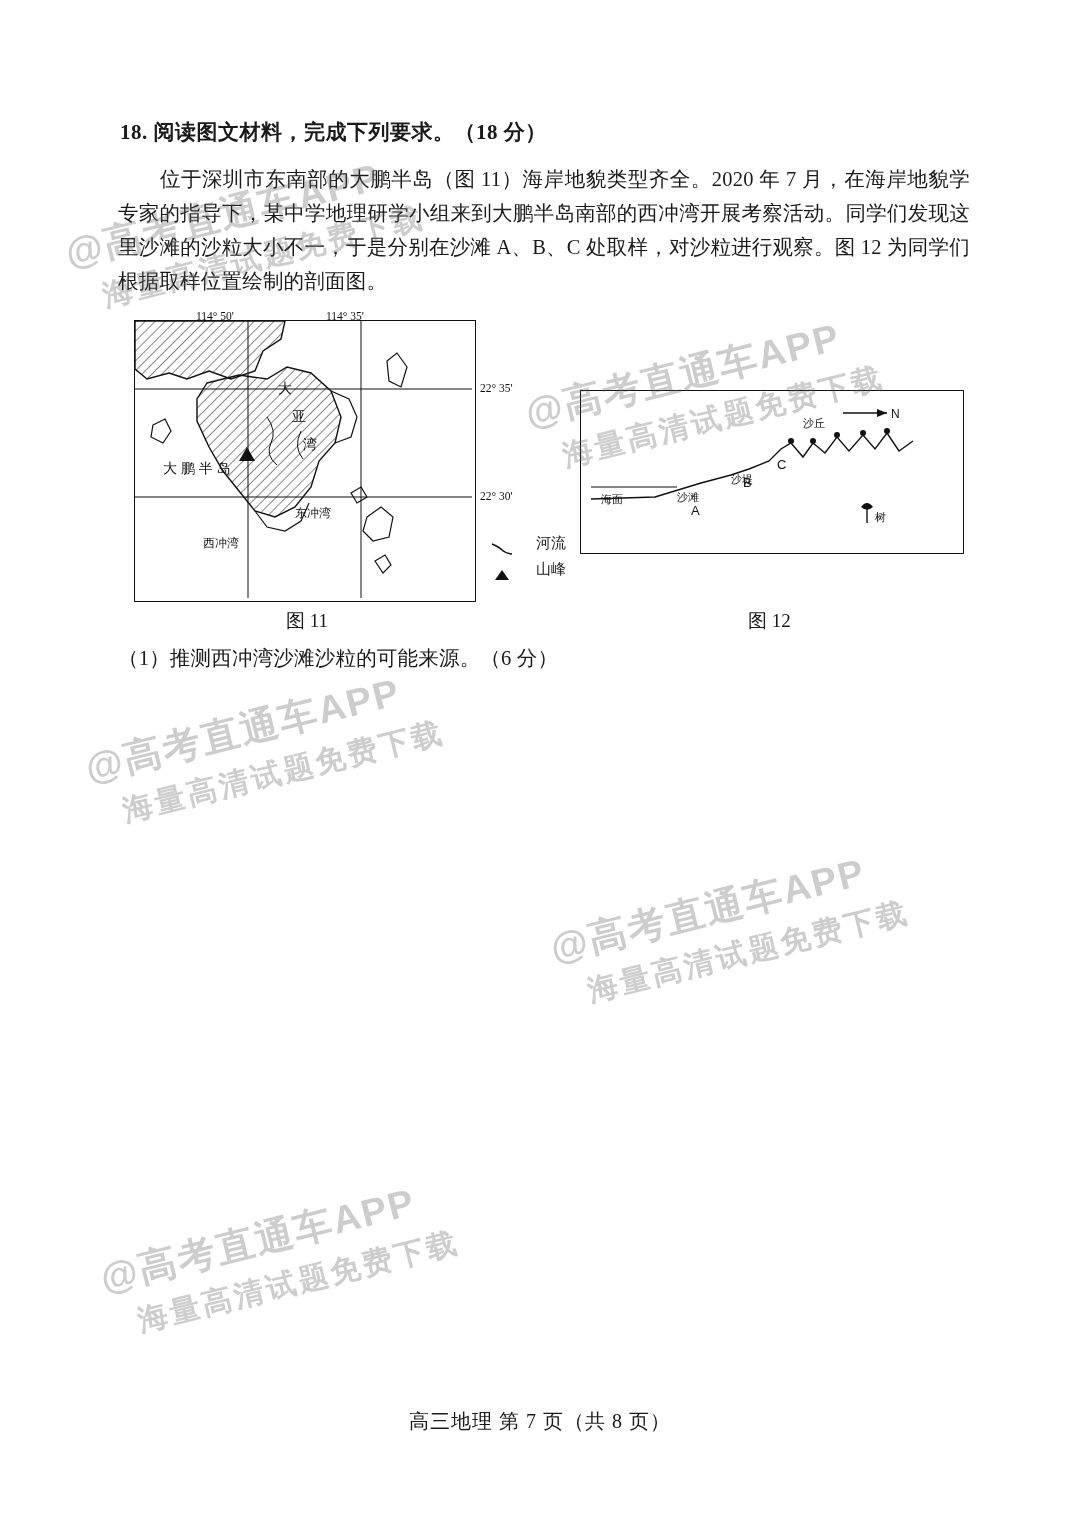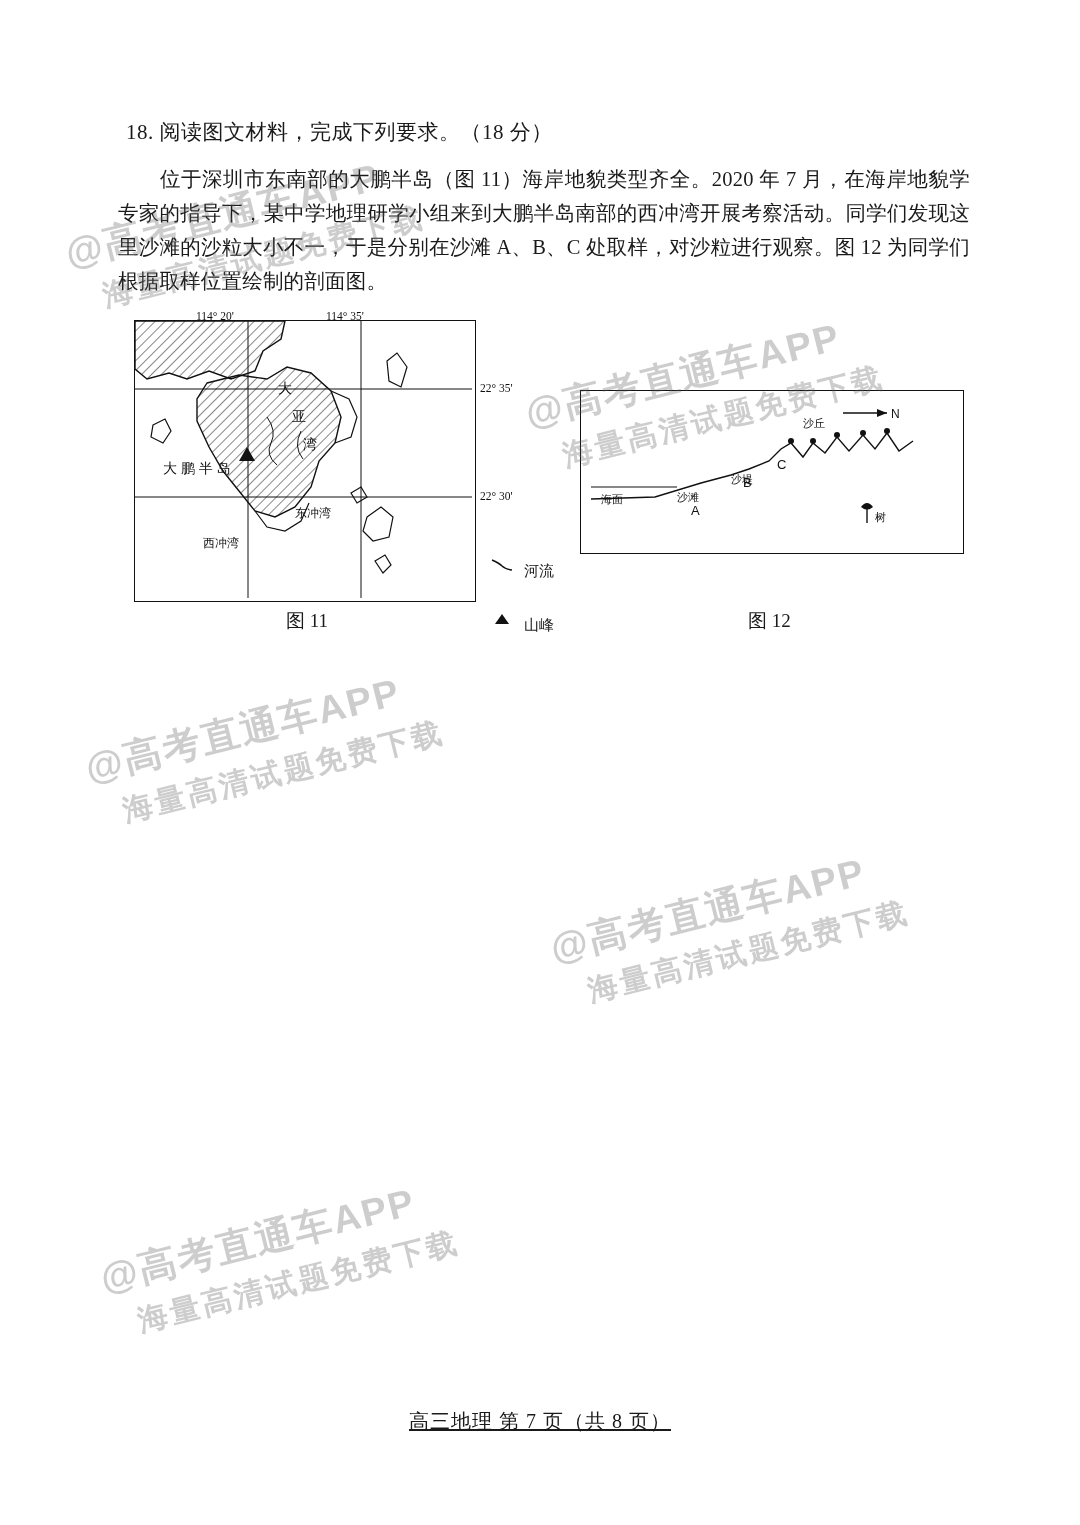--- a/index.html
+++ b/index.html
@@ -16,24 +16,25 @@
     color: #1a1a1a;
   }
   .page {
     position: absolute;
     inset: 0;
     padding: 0;
   }
   
   .q-head {
     position: absolute;
-    left: 126px;
+    left: 120px;
     top: 118px;
     font-size: 21px;
     letter-spacing: 0.5px;
+    font-weight: bold;
   }
   .para {
     position: absolute;
     left: 118px;
     top: 162px;
     width: 852px;
     font-size: 20.5px;
     line-height: 34px;
     text-align: justify;
     text-indent: 42px;
@@ -71,21 +72,21 @@
   }
   .cap11 { left: 168px; top: 308px; }
   .cap12 { left: 630px; top: 308px; }
   .legend {
     position: absolute;
     left: 372px;
     top: 230px;
     font-size: 15px;
     line-height: 26px;
   }
-  .legend .row { display: flex; align-items: flex-start; gap: 8px; margin-top: 28px; }
+  .legend .row { display: flex; align-items: flex-end; gap: 20px; }
   .legend .sym { width: 26px; text-align: center; }
   .coord {
     position: absolute;
     font-size: 11.5px;
     color: #111;
   }
   
   .subq {
     position: absolute;
     left: 118px;
@@ -97,21 +98,20 @@
   .subq3 { top: 1073px; }
   
   .footer {
     position: absolute;
     left: 0;
     right: 0;
     top: 1408px;
     text-align: center;
     font-size: 20px;
     letter-spacing: 1px;
-    text-decoration: underline;
   }
   
   .wm {
     position: absolute;
     color: rgba(90, 90, 90, 0.30);
     font-family: "Liberation Sans", sans-serif;
     font-weight: bold;
     white-space: nowrap;
     transform-origin: left top;
     pointer-events: none;
@@ -170,21 +170,21 @@
 
         <text x="143" y="72" font-size="14" fill="#111">大</text>
         <text x="157" y="100" font-size="14" fill="#111">亚</text>
         <text x="168" y="128" font-size="14" fill="#111">湾</text>
         <text x="28" y="152" font-size="14" fill="#111">大 鹏 半 岛</text>
         <text x="160" y="196" font-size="12" fill="#111">东冲湾</text>
         <text x="68" y="226" font-size="12" fill="#111">西冲湾</text>
       </svg>
     </div>
 
-    <div class="coord" style="left:78px; top:10px;">114° 20'</div>
+    <div class="coord" style="left:78px; top:10px;">114° 50'</div>
     <div class="coord" style="left:208px; top:10px;">114° 35'</div>
     <div class="coord" style="left:362px; top:82px;">22° 35'</div>
     <div class="coord" style="left:362px; top:190px;">22° 30'</div>
 
     <div class="legend">
       <div class="row">
         <span class="sym">
           <svg width="24" height="14" viewBox="0 0 24 14">
               <path d="M2,2 q7,3 10,6 q3,3 10,4" fill="none" stroke="#111" stroke-width="1.4"></path>
             </svg>
@@ -230,20 +230,21 @@
         <text x="110" y="124" font-size="13" fill="#111">A</text>
         <text x="162" y="96" font-size="13" fill="#111">B</text>
         <text x="196" y="78" font-size="13" fill="#111">C</text>
       </svg>
     </div>
 
     <div class="fig-cap cap11">图 11</div>
     <div class="fig-cap cap12">图 12</div>
   </div>
 
+  <div class="subq subq1">（1）推测西冲湾沙滩沙粒的可能来源。（6 分）</div>
 
   <div class="footer">高三地理  第 7 页（共 8 页）</div>
 
   <div class="wm" style="left:60px; top:230px; transform: rotate(-14deg);">
     <div class="l1">@高考直通车APP</div>
     <div class="l2">海量高清试题免费下载</div>
   </div>
   <div class="wm" style="left:520px; top:390px; transform: rotate(-14deg);">
     <div class="l1">@高考直通车APP</div>
     <div class="l2">海量高清试题免费下载</div>

